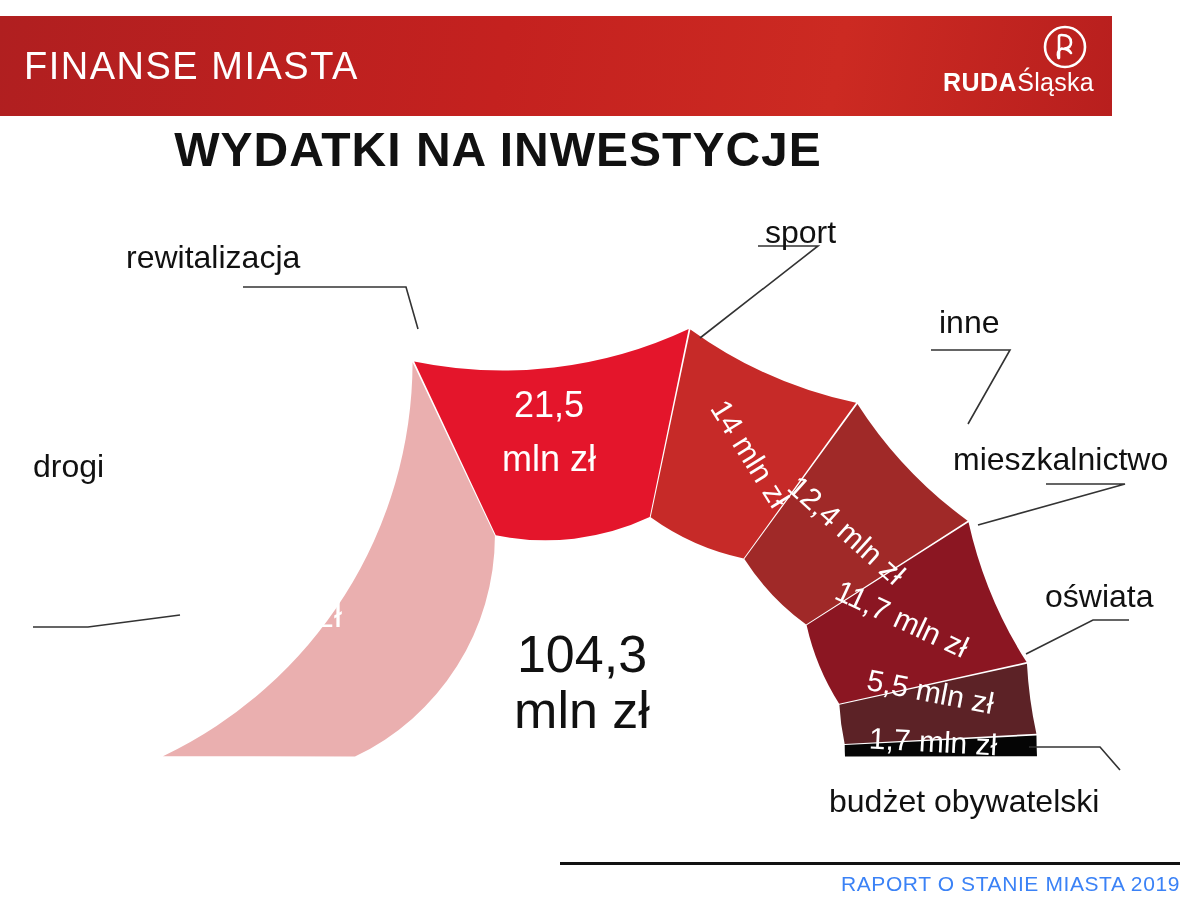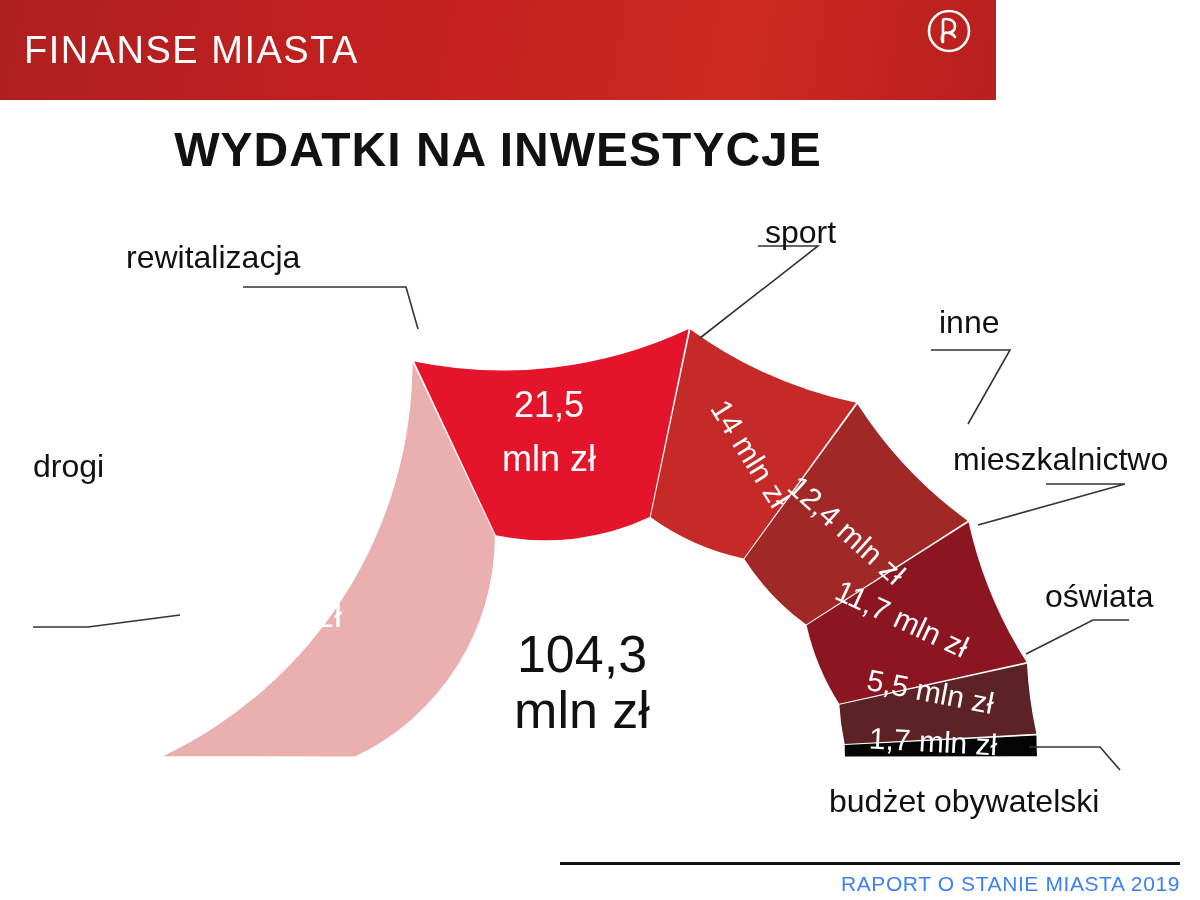--- a/index.html
+++ b/index.html
@@ -5,21 +5,21 @@
   html,body{margin:0;padding:0;}
   body{
     width:1200px;height:900px;
     background:#ffffff;
     font-family:"Liberation Sans", sans-serif;
     overflow:hidden;
     position:relative;
   }
   
   .header{
-    position:absolute;left:0;top:0;width:996px;height:100px;
+    position:absolute;left:0;top:16px;width:1112px;height:100px;
     background:linear-gradient(100deg,#b01f20 0%, #c4211f 45%, #cc2a22 75%, #b81f1e 100%);
   }
   .header-title{
     position:absolute;left:24px;top:28px;
     color:#ffffff;font-size:38px;letter-spacing:1.5px;
     font-weight:400;line-height:44px;white-space:nowrap;
   }
   .brand{
     position:absolute;right:18px;top:52px;
     color:#ffffff;white-space:nowrap;
@@ -66,20 +66,23 @@
 
 <div class="header">
   <div class="header-title">FINANSE MIASTA</div>
 
   <svg class="brand-mark" viewBox="0 0 46 46">
     <circle cx="23" cy="23" r="20" fill="none" stroke="#ffffff" stroke-width="2.6"></circle>
     <path d="M17 34 L17 13 Q17 11 19.5 11 Q29 11 29 18.5 Q29 24 22.5 24.5 Q27 25 29 29 Q26 25 20.5 24.8" fill="none" stroke="#ffffff" stroke-width="2.6" stroke-linecap="round" stroke-linejoin="round"></path>
     <path d="M19.5 24.6 Q14.5 27 16.5 34" fill="none" stroke="#ffffff" stroke-width="2.6" stroke-linecap="round"></path>
   </svg>
 
+  <div class="brand">
+    <span class="b1">RUDA</span><span class="b2">Śląska</span>
+  </div>
 </div>
 
 <div class="chart-title">WYDATKI NA INWESTYCJE</div>
 
 <svg id="stage" viewBox="0 0 1200 900">
 
   <g>
     <path id="slice-0" d="M 163.0008739997087 756.1260005826667 A 437 437 0 0 0 412.57305698788514 362.234068043944 L 494.9208214234139 535.6781388347055 A 245 245 0 0 1 355.00048999983665 756.5100003266667 Z" fill="#eaafaf"></path>
     <path id="slice-1" d="M 414.1536159184208 361.48752039435954 A 437 437 0 0 0 688.6709006151481 329.0905803980257 L 649.7125186515133 517.096549651067 A 245 245 0 0 1 495.80694713961805 535.2595938137714 Z" fill="#e4152b"></path>
     <path id="slice-2" d="M 690.3818243629332 329.4486863254565 A 437 437 0 0 0 856.0479060284463 402.8694169964306 L 743.5508855308223 558.4599706272894 A 245 245 0 0 1 650.6717321943219 517.2973184204504 Z" fill="#c62a28"></path>

